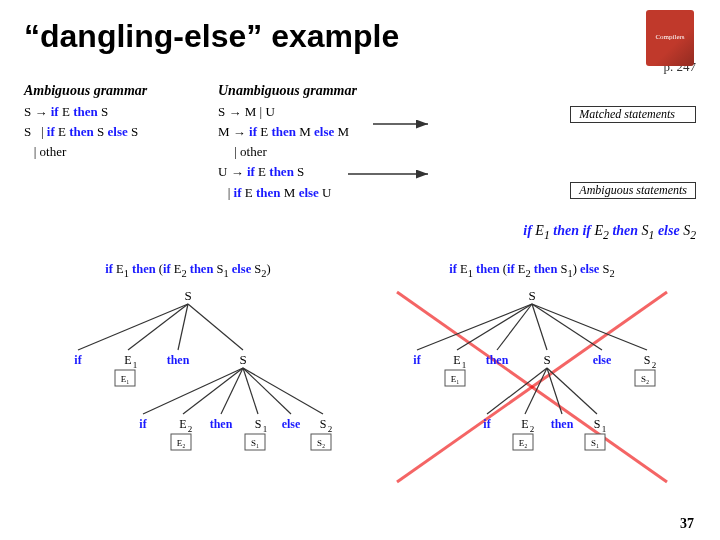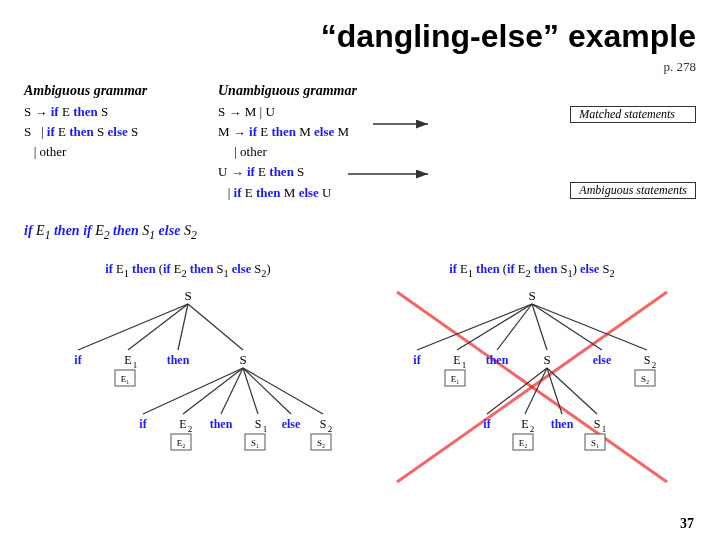--- a/index.html
+++ b/index.html
@@ -15,21 +15,21 @@
     .page {
       width: 720px;
       height: 540px;
       padding: 18px 24px 10px 24px;
       position: relative;
     }
 
     .title {
       font-size: 32px;
       font-weight: bold;
-      text-align: right;
+      text-align: left;
       margin-bottom: 4px;
       font-family: Arial, sans-serif;
     }
 
     .page-num {
       position: absolute;
       top: 58px;
       right: 26px;
       font-size: 13px;
       color: #333;
@@ -91,21 +91,21 @@
       font-size: 12px;
       font-style: italic;
       background: white;
     }
 
     .unambiguous-inner {
       position: relative;
     }
 
     .center-stmt {
-      text-align: left;
+      text-align: right;
       font-size: 14px;
       margin: 20px 0;
       font-style: italic;
     }
 
     .center-stmt .keyword {
       font-weight: bold;
       color: #1a1aff;
     }
 
@@ -143,24 +143,27 @@
       right: 26px;
       font-size: 14px;
       font-weight: bold;
     }
   </style>
 </head>
 <body>
 
 <div class="page">
 
+  <div class="book-img">
+    <span style="font-size:7px;line-height:1.1;">Com­pilers</span>
+  </div>
 
   <div class="title">“dangling-else” example</div>
 
-  <div class="page-num" style="position:static;text-align:right;font-size:13px;margin-bottom:2px;">p. 278</div>
+  <div class="page-num" style="position:static;text-align:right;font-size:13px;margin-bottom:2px;">p. 247</div>
 
   <div class="grammar-section">
 
     <div class="ambiguous">
       <div class="grammar-title">Ambiguous grammar</div>
       <div class="grammar-rule">
         S → <span class="keyword">if</span> E <span class="keyword">then</span> S<br>
         S &nbsp;&nbsp;| <span class="keyword">if</span> E <span class="keyword">then</span> S <span class="keyword">else</span> S<br>
         &nbsp;&nbsp;&nbsp;| other
       </div>

